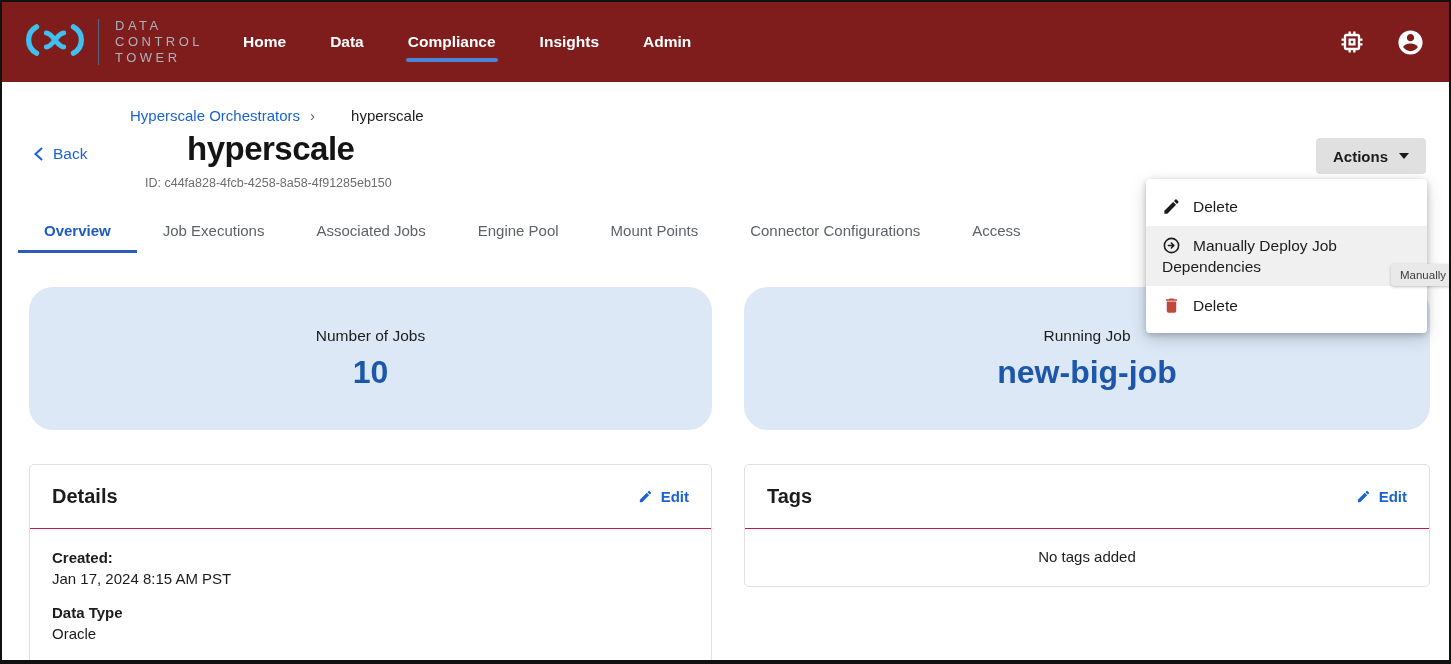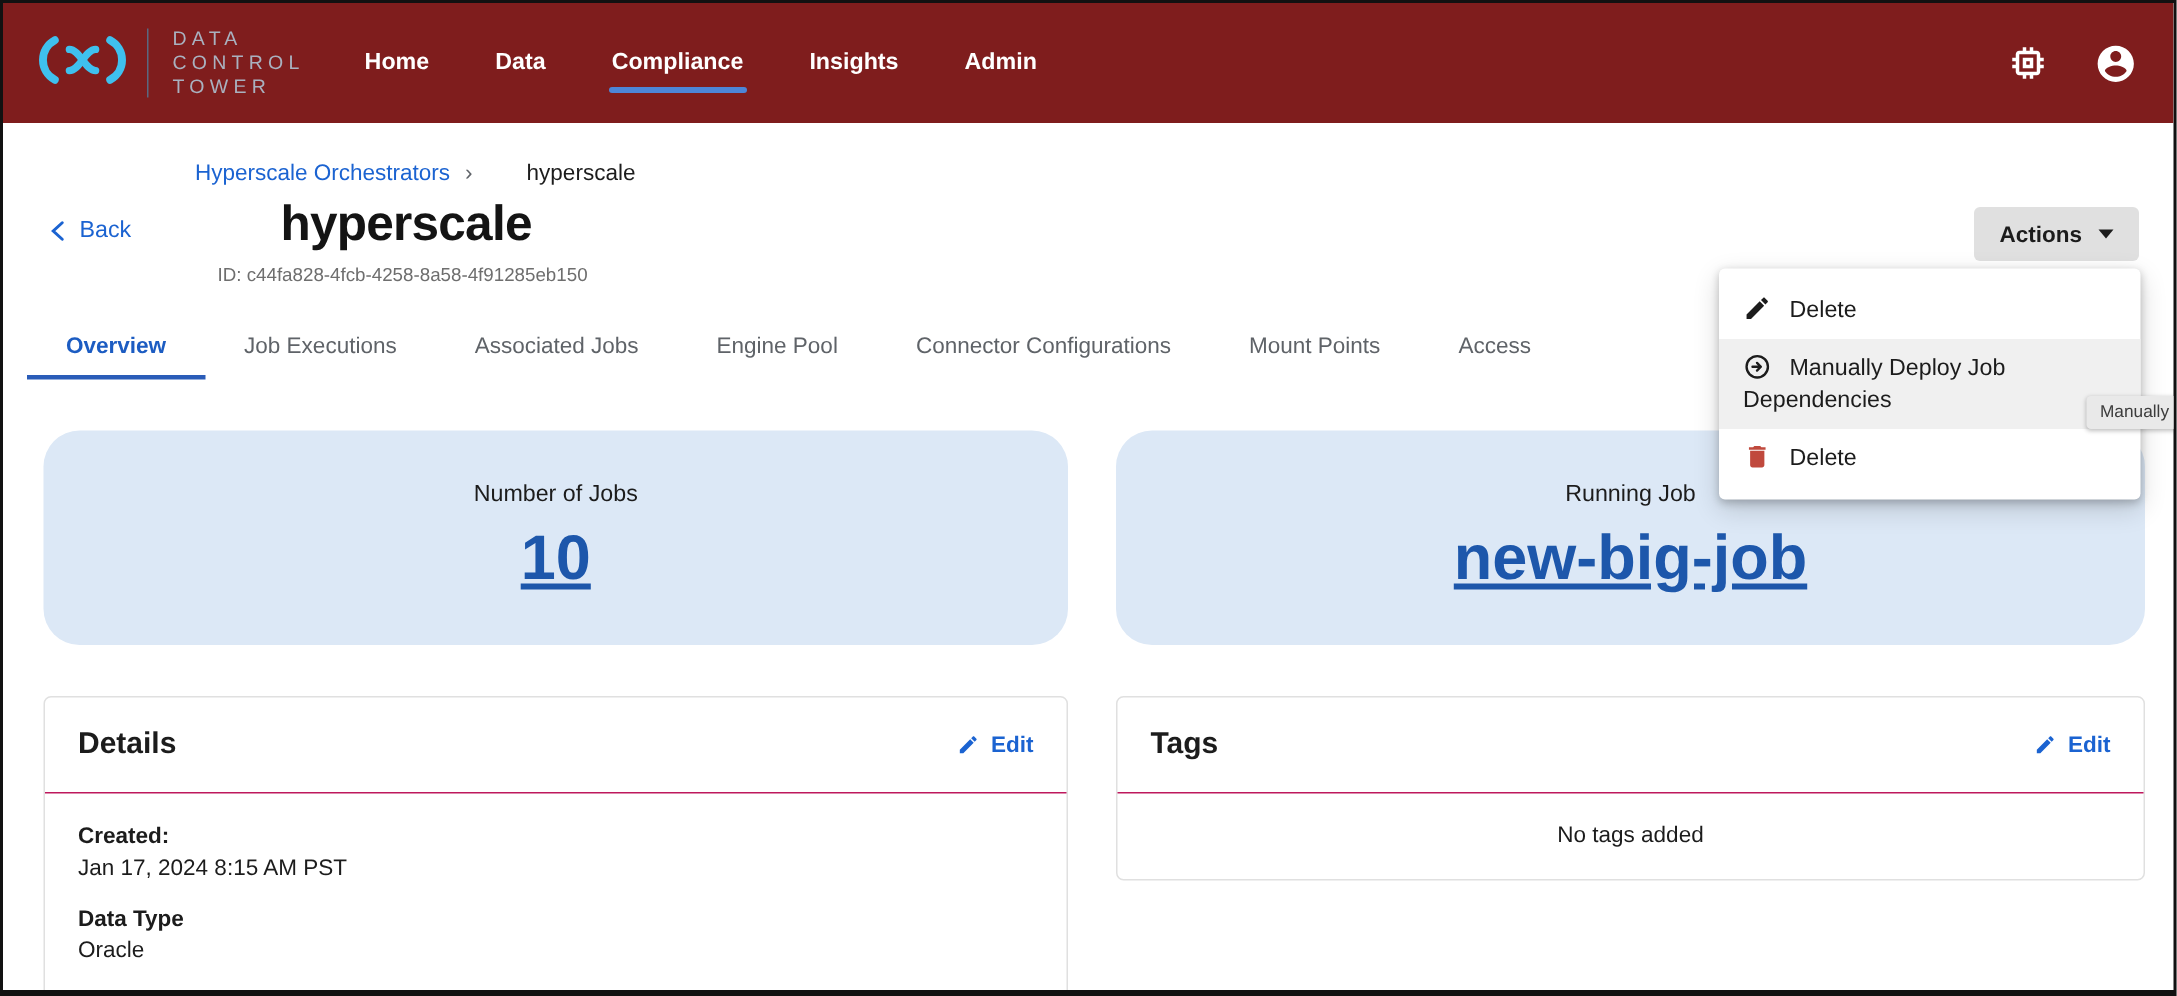--- a/index.html
+++ b/index.html
@@ -32,21 +32,21 @@
   
   .tabs{ position:absolute; top:212px; left:16px; display:flex; }
   .tab{ padding:8px 26px 14px; font-size:15px; font-weight:500; color:#5f6368; position:relative; cursor:pointer; white-space:nowrap; }
   .tab.active{ color:#1c5cc2; font-weight:700;text-align:center; }
   .tab.active::after{ content:""; position:absolute; left:0; right:0; bottom:0; height:3px; background:#2a5cb8; }
   
   .stat-card{ position:absolute; top:285px; height:143px; background:#dce8f6; border-radius:24px; display:flex; flex-direction:column; align-items:center; justify-content:center; gap:9px; }
   .stat-left{ left:27px; width:683px; }
   .stat-right{ left:742px; width:686px; }
   .stat-label{ font-size:15.5px; color:#1c1c1c; }
-  .stat-value{ font-size:42px; font-weight:700; color:#1d57ab;text-decoration:underline; }
+  .stat-value{ font-size:32px; font-weight:700; color:#1d57ab; }
   
   .panel{ position:absolute; top:462px; background:#fff; border:1px solid #e0e0e0; border-radius:5px; }
   .panel-left{ left:27px; width:683px; height:240px; }
   .panel-right{ left:742px; width:686px; height:123px; }
   .panel-header{ display:flex; align-items:center; justify-content:space-between; padding:20px 22px; border-bottom:1px solid #be185d; }
   .panel-title{ font-size:20px; font-weight:700; color:#1c1c1c; }
   .edit-link{ display:flex; align-items:center; gap:8px; color:#1b63d1; font-weight:700; font-size:15px; cursor:pointer; }
   .panel-body{ padding:20px 22px; }
   .field{ margin-bottom:17px; }
   .field-label{ font-weight:700; font-size:15px; margin-bottom:4px; }
@@ -119,22 +119,22 @@
   <button class="actions-btn">
     <span>Actions</span>
     <span class="caret"></span>
   </button>
 
   <div class="tabs">
     <span class="tab active">Overview</span>
     <span class="tab">Job Executions</span>
     <span class="tab">Associated Jobs</span>
     <span class="tab">Engine Pool</span>
+    <span class="tab">Mount Points</span>
     <span class="tab">Connector Configurations</span>
-    <span class="tab">Mount Points</span>
     <span class="tab">Access</span>
   </div>
 
   <div class="stat-card stat-left">
     <div class="stat-label">Number of Jobs</div>
     <div class="stat-value">10</div>
   </div>
   <div class="stat-card stat-right">
     <div class="stat-label">Running Job</div>
     <div class="stat-value">new-big-job</div>

